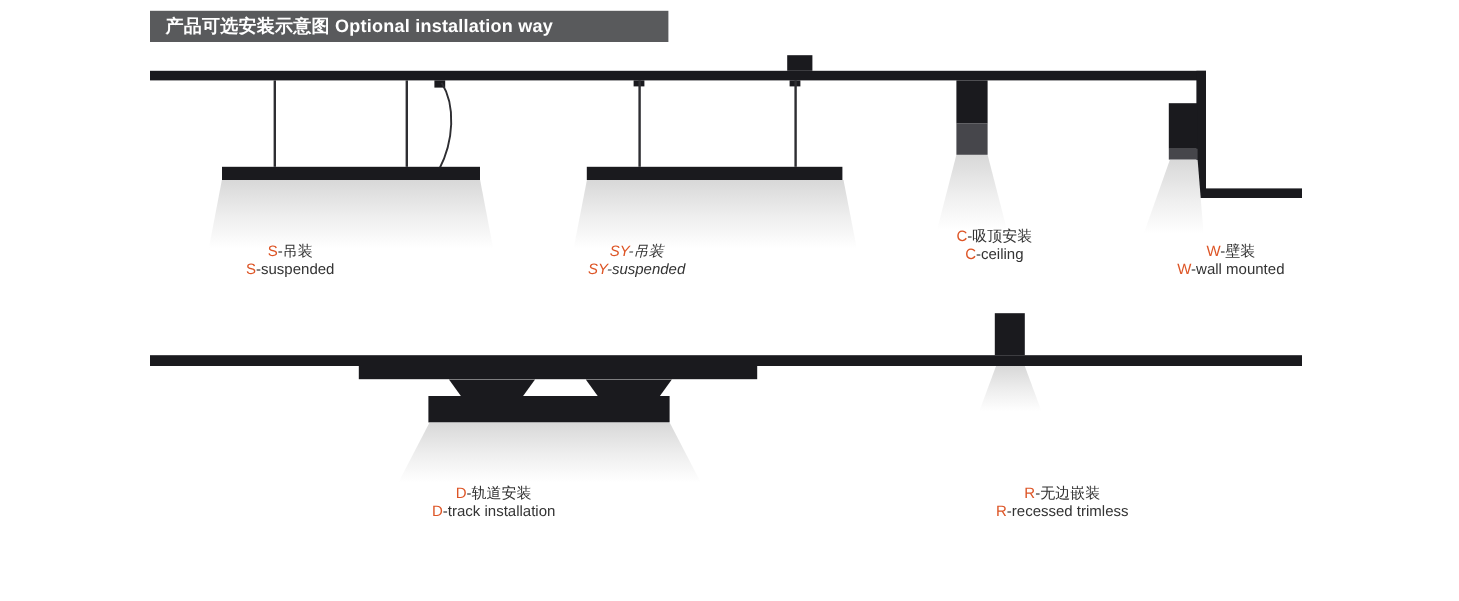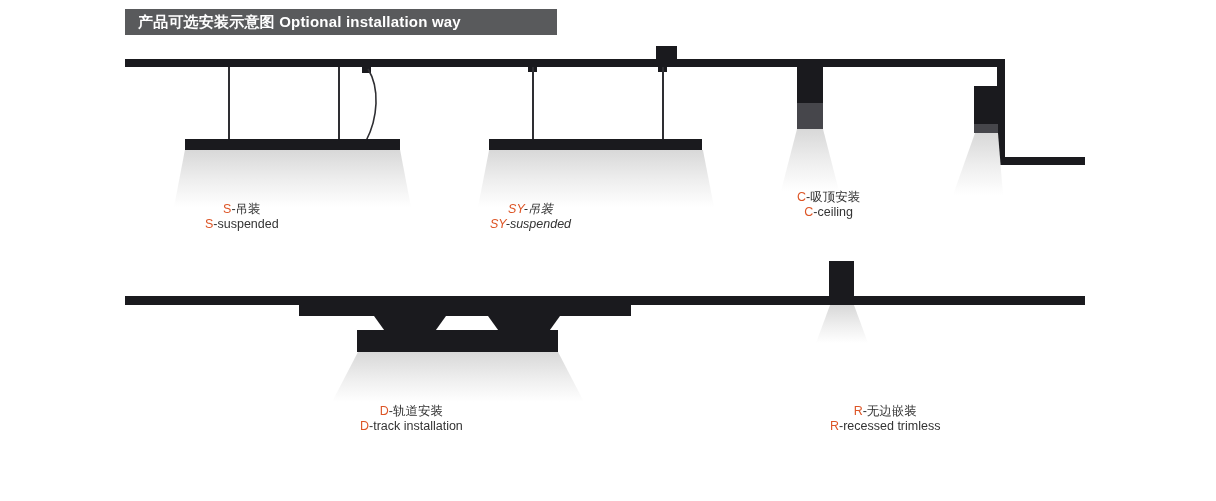--- a/index.html
+++ b/index.html
@@ -69,20 +69,24 @@
     <div class="line"><span class="accent">S</span><span>-suspended</span></div>
   </div>
   <div class="label" style="left:490px;top:202px;font-style:italic;">
     <div class="line"><span class="accent">SY</span><span>-吊装</span></div>
     <div class="line"><span class="accent">SY</span><span>-suspended</span></div>
   </div>
   <div class="label" style="left:797px;top:190px;">
     <div class="line"><span class="accent">C</span><span>-吸顶安装</span></div>
     <div class="line"><span class="accent">C</span><span>-ceiling</span></div>
   </div>
+  <div class="label" style="left:981px;top:202px;">
+    <div class="line"><span class="accent">W</span><span>-壁装</span></div>
+    <div class="line"><span class="accent">W</span><span>-wall mounted</span></div>
+  </div>
 
   <div class="solid" style="left:125px;top:296px;width:960px;height:9px;"></div>
 
   <div class="solid" style="left:299px;top:305px;width:332px;height:11px;"></div>
   <div class="solid" style="left:374px;top:316px;width:72px;height:14px;clip-path:polygon(0 0,100% 0,86% 100%,14% 100%);"></div>
   <div class="solid" style="left:488px;top:316px;width:72px;height:14px;clip-path:polygon(0 0,100% 0,86% 100%,14% 100%);"></div>
   <div class="solid" style="left:357px;top:330px;width:201px;height:22px;"></div>
   <div class="beam" style="left:332px;top:352px;width:252px;height:50px;clip-path:polygon(10.3% 0,89.7% 0,100% 100%,0 100%);"></div>
 
   <div class="solid" style="left:829px;top:261px;width:25px;height:35px;"></div>

